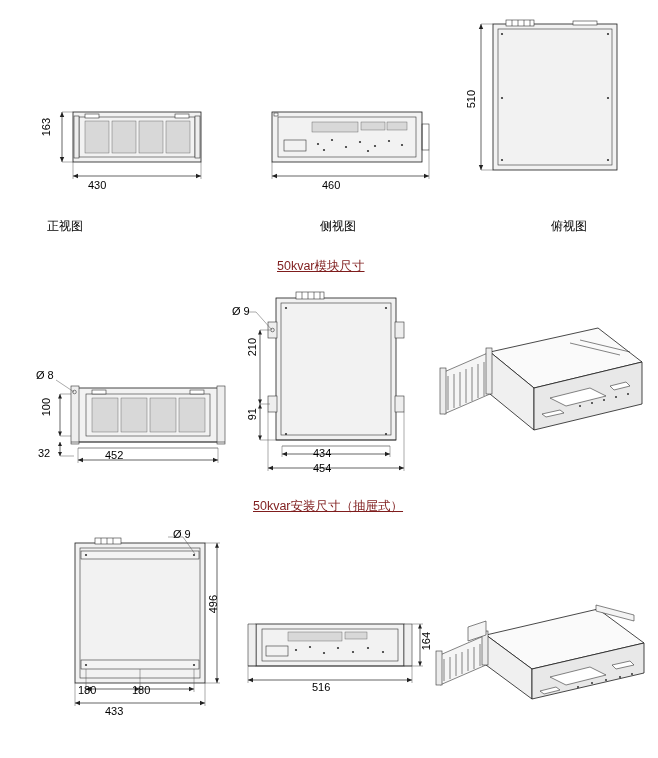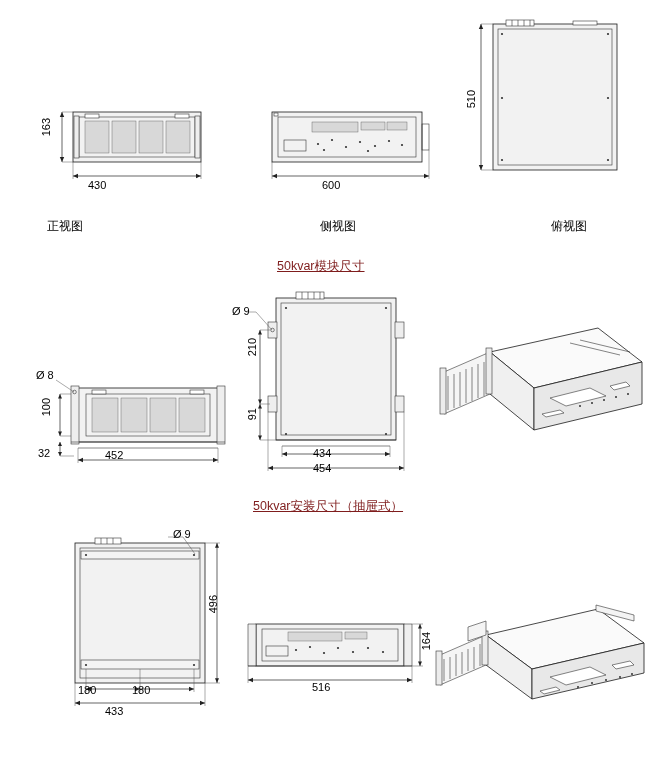--- a/index.html
+++ b/index.html
@@ -92,21 +92,21 @@
     <g class="ln-dim">
       <line x1="12" y1="76" x2="169" y2="76"></line>
       <path d="M12 76 l5 -2.2 v4.4 z" fill="#222" stroke="none"></path>
       <path d="M169 76 l-5 -2.2 v4.4 z" fill="#222" stroke="none"></path>
     </g>
     <g class="ln-ext">
         <line x1="12" y1="62" x2="12" y2="79"></line>
         <line x1="169" y1="50" x2="169" y2="79"></line>
       </g>
   </svg>
-  <div class="abs lbl" style="left:312px;top:179px;">600</div>
+  <div class="abs lbl" style="left:312px;top:179px;">460</div>
   <div class="abs lbl-cn" style="left:310px;top:218px;">侧视图</div>
 
   <svg class="abs" style="left:455px;top:10px;" width="180" height="180">
     <rect class="fillgrey" x="28" y="14" width="124" height="146"></rect>
     <rect class="ln-thin" x="33" y="19" width="114" height="136" fill="#fff"></rect>
     <g class="ln-thin">
       <rect x="41" y="10" width="28" height="6" fill="#fff"></rect>
       <line x1="47" y1="10" x2="47" y2="16"></line>
         <line x1="53" y1="10" x2="53" y2="16"></line>
       <line x1="59" y1="10" x2="59" y2="16"></line>

